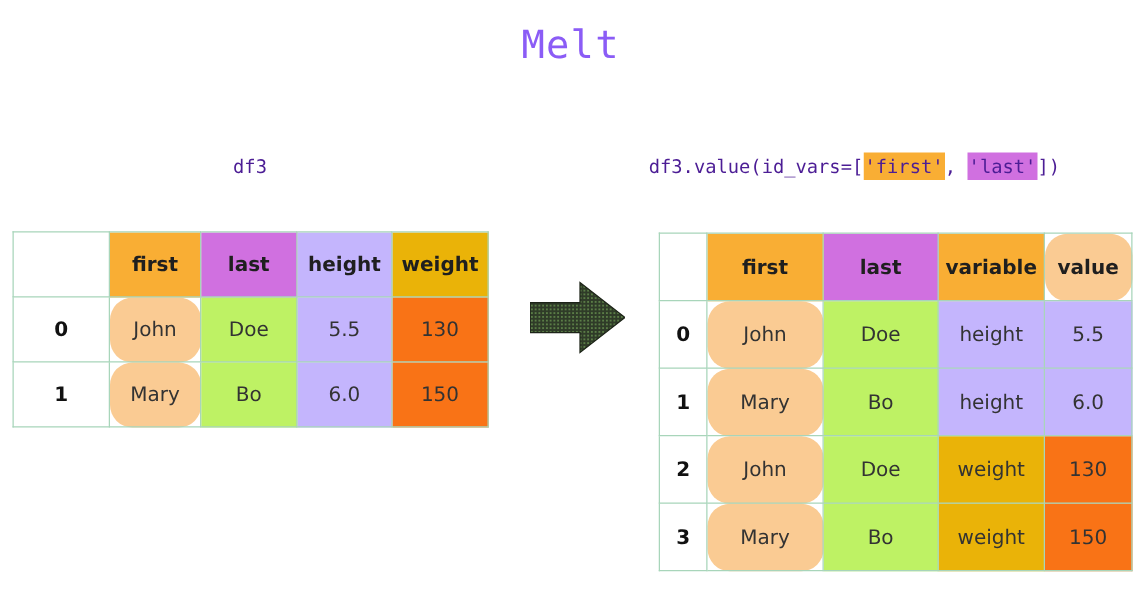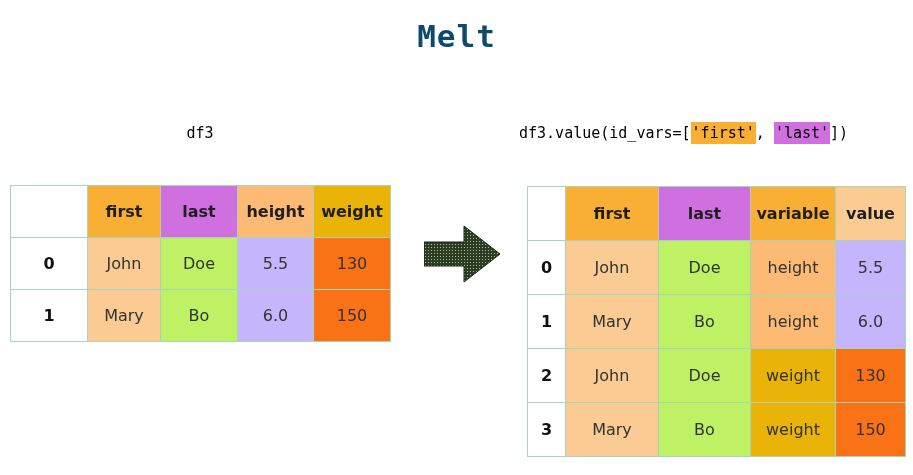--- a/index.html
+++ b/index.html
@@ -18,31 +18,31 @@
 
   
   #page-title {
     position: absolute;
     top: 18px;
     left: 0;
     width: 913px;
     text-align: center;
     font-family: "DejaVu Sans Mono", monospace;
     font-size: 31px;
-    font-weight: 700;
+    font-weight: 400;
     letter-spacing: 1px;
-    color: #0c4a6e;
+    color: #8b5cf6;
   }
 
   
   .caption {
     position: absolute;
     font-family: "DejaVu Sans Mono", monospace;
     font-size: 15px;
-    color: #000000;
+    color: #4c1d95;
     white-space: pre;
   }
   #caption-left {
     top: 124px;
     left: 10px;
     width: 380px;
     text-align: center;
   }
   #caption-right {
     top: 124px;
@@ -80,24 +80,24 @@
     font-weight: bold;
     color: #111111;
   }
   .tbl td.blank {
     background: #ffffff;
   }
 
   
   .c-orange   { background: #F9AE34; margin-top: 23px; }
   .c-magenta  { background: #D070E0; }
-  .c-teal     { background: #fdba74; }
+  .c-teal     { background: #c4b5fd; }
   .c-green    { background: #eab308; }
   
-  .c-orange-l  { background: #FACB93; }
+  .c-orange-l  { background: #FACB93; border-radius: 18px; }
   .c-magenta-l { background: #bef264; }
   .c-teal-l    { background: #c4b5fd; }
   .c-green-l   { background: #f97316; }
 
   
   #table-left { left: 10px; top: 185px; }
   #table-left col.c0 { width: 77px; }
   #table-left col.c1 { width: 73px; }
   #table-left col.c2 { width: 77px; }
   #table-left col.c3 { width: 76px; }

